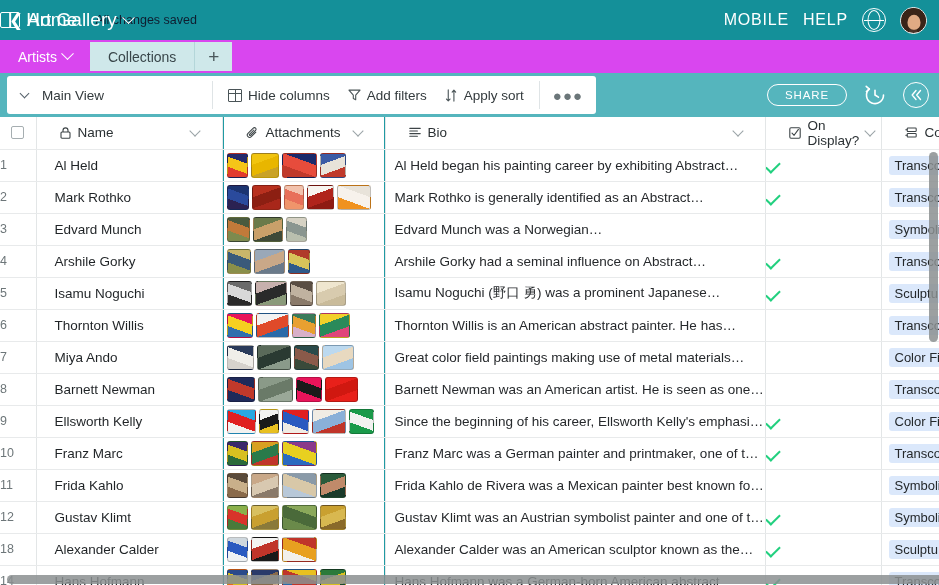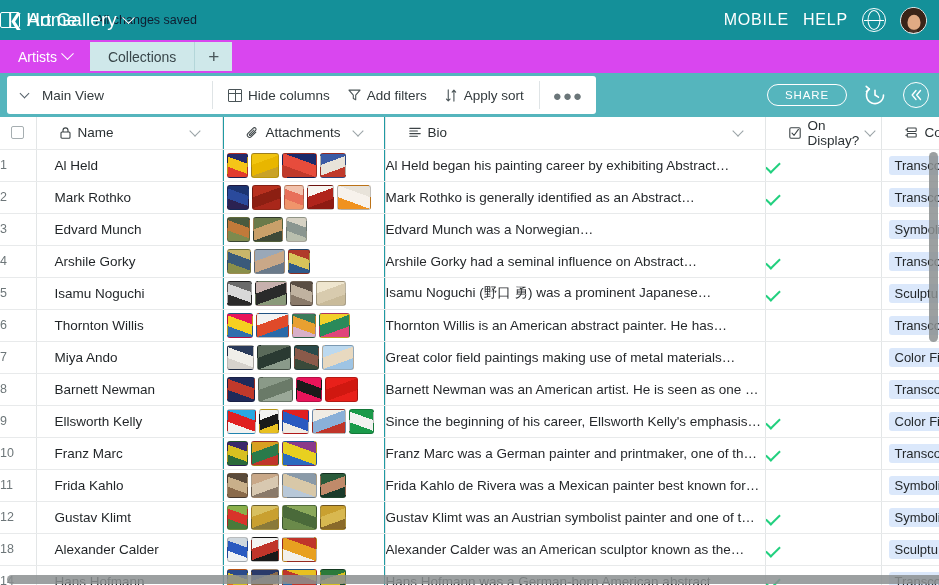--- a/index.html
+++ b/index.html
@@ -298,21 +298,21 @@
   .link-ico { width:13px; height:12px; flex:none; }
 
   td.rownum {
     text-align: center;
     color: #6d7679;
     font-size: 12.5px;
     border-right: 1px solid #e3e6e7;
   }
   td.namecell { padding-left: 18px; }
   td.att { padding: 0 4px; }
-  td.bio { color:#26292c; white-space: nowrap; text-overflow: ellipsis; }
+  td.bio { padding-left: 9px; color:#26292c; white-space: nowrap; text-overflow: ellipsis; }
   td.disp { text-align: center; }
   td.coll { padding-left: 7px; }
 
   
   .col-att-active { box-shadow: inset 1px 0 0 #1f9aa3, inset -1px 0 0 #1f9aa3; }
 
   .thumbs { display: flex; align-items: center; gap: 3px; height: 26px; }
   .thumb {
     height: 25px;
     border-radius: 3px;

